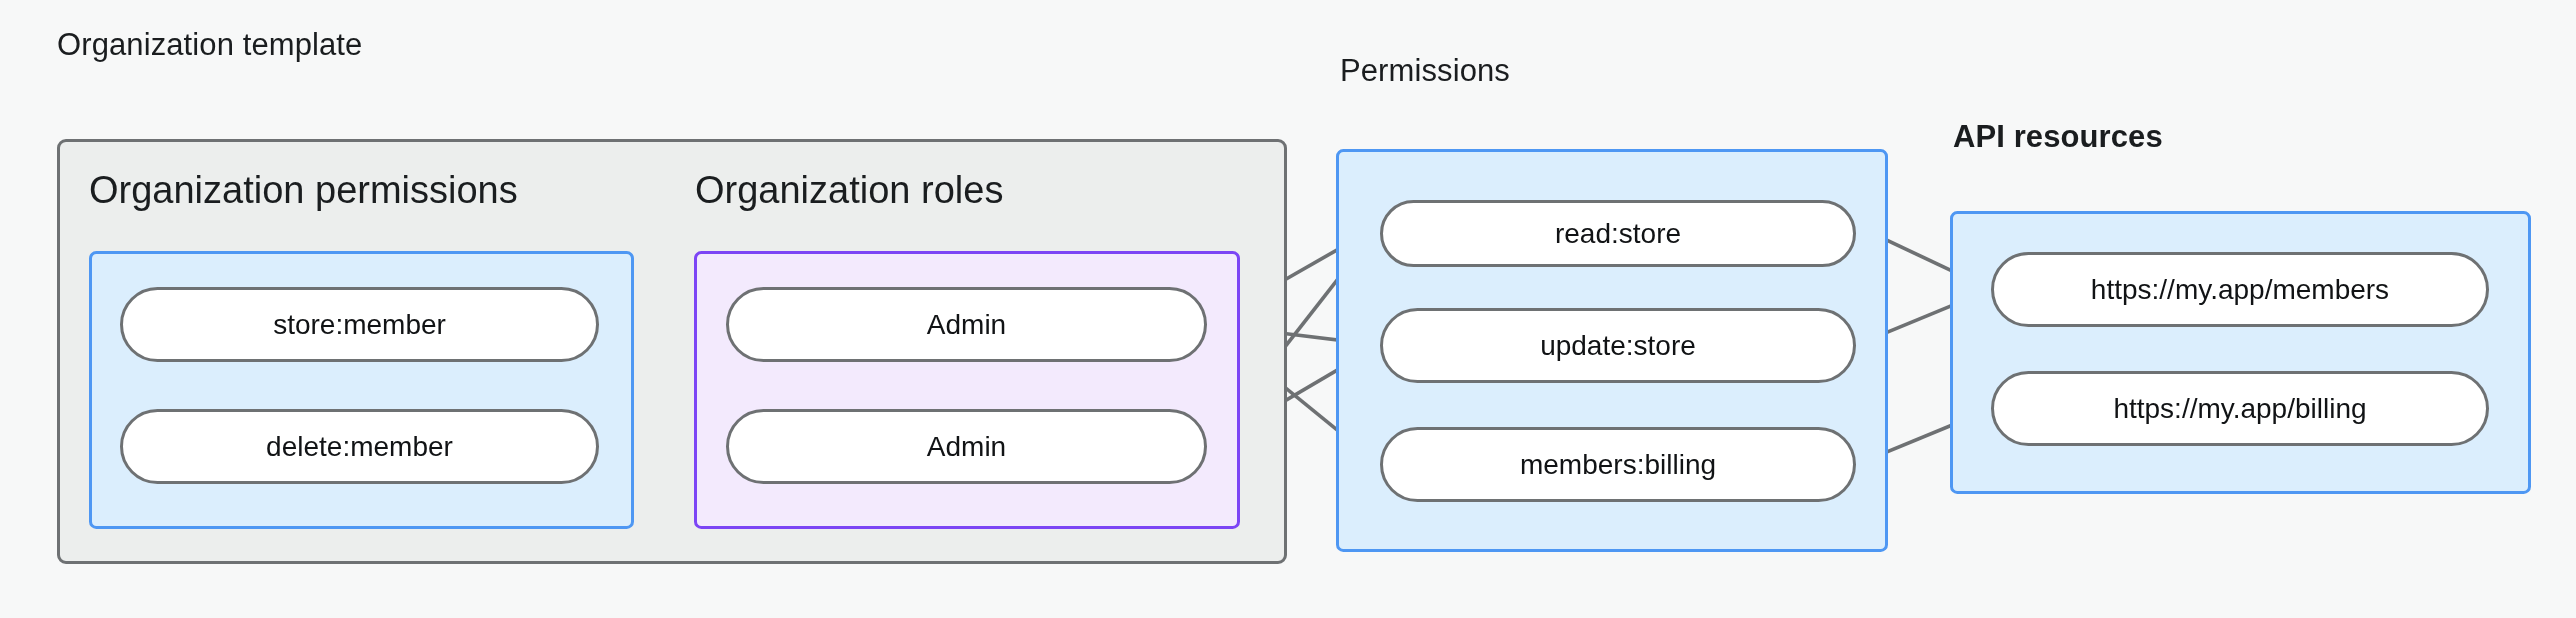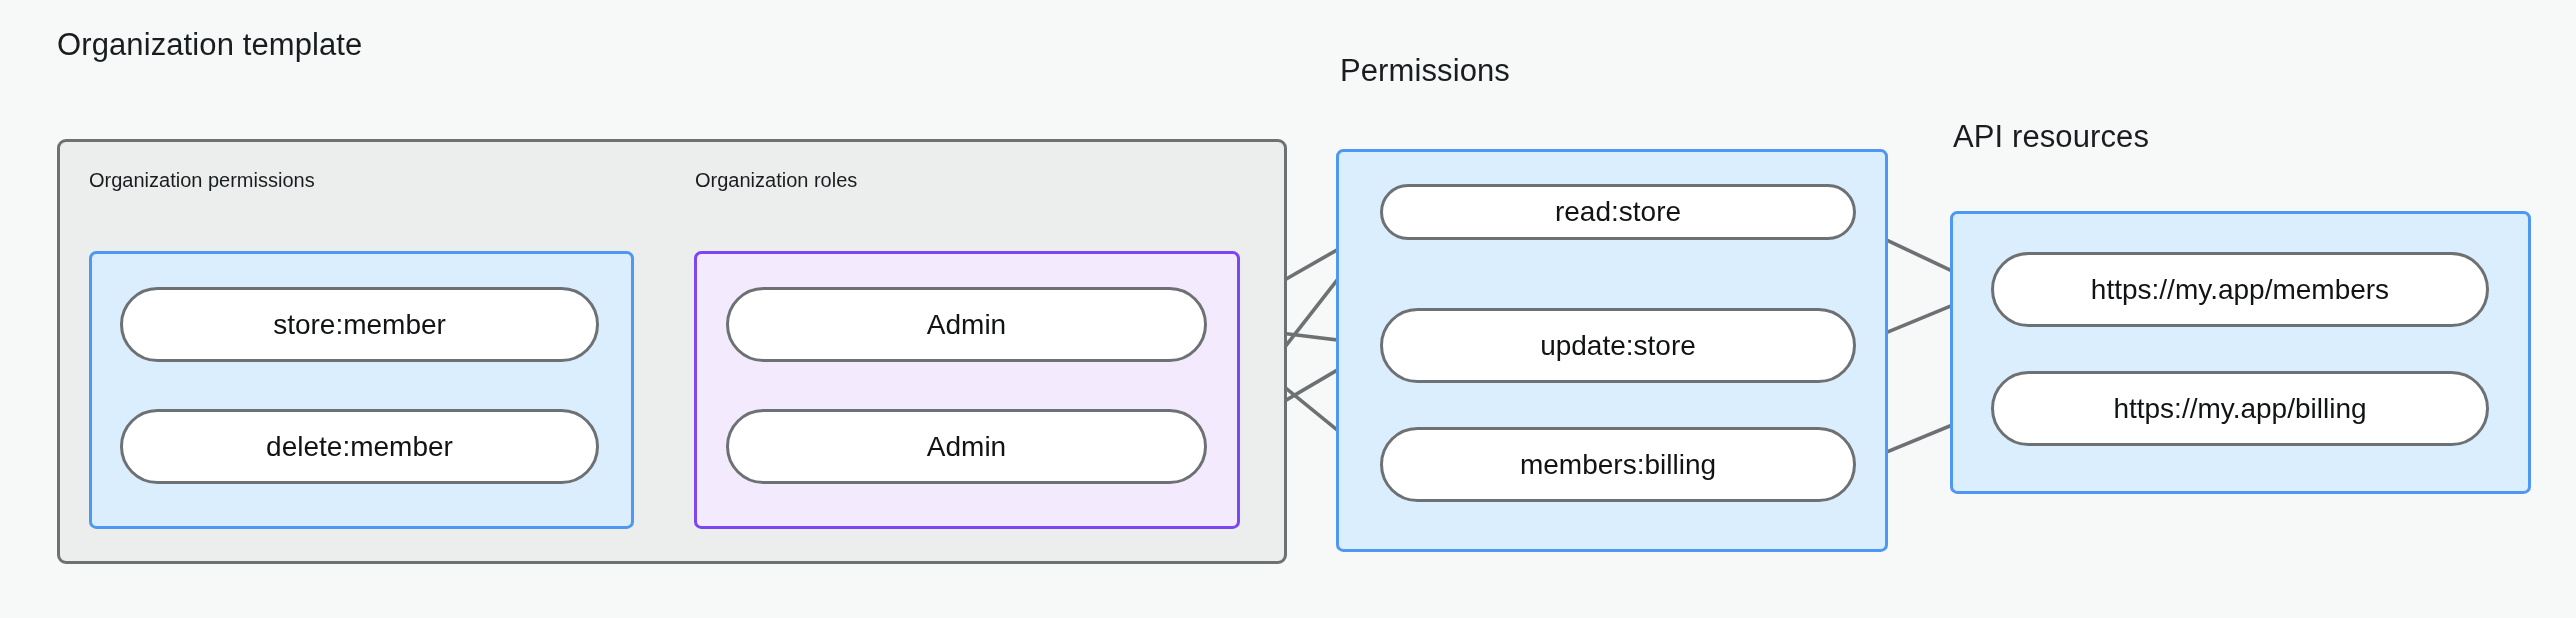--- a/index.html
+++ b/index.html
@@ -46,21 +46,21 @@
     border: 3.7px solid #4e97f3;
   }
   .panel.purple {
     background: #f3eafd;
     border: 3.7px solid #7c45f5;
   }
 
   
   .sub-title {
     position: absolute;
-    font-size: 20px;
+    font-size: 38px;
     color: #1a1d1f;
     white-space: nowrap;
   }
 
   
   .node {
     position: absolute;
     box-sizing: border-box;
     background: #ffffff;
     border: 3.7px solid #6e7173;
@@ -133,27 +133,27 @@
   <div class="panel purple" style="left:694px; top:251px; width:546px; height:278px;"></div>
 
   <div class="node" style="left:726px; top:287px; width:481px; height:75px;">Admin</div>
 
   <div class="node" style="left:726px; top:409px; width:481px; height:75px;">Admin</div>
 
   <div class="group-title" style="left:1340px; top:53px;">Permissions</div>
 
   <div class="panel blue" style="left:1336px; top:149px; width:552px; height:403px;"></div>
 
-  <div class="node" style="left:1380px; top:184px; width:476px; height:56px;">read:store</div>
+  <div class="node" style="left:1380px; top:200px; width:476px; height:67px;">read:store</div>
 
   <div class="node" style="left:1380px; top:308px; width:476px; height:75px;">update:store</div>
 
   <div class="node" style="left:1380px; top:427px; width:476px; height:75px;">members:billing</div>
 
-  <div class="group-title" style="left:1953px; top:119px;">API resources</div>
+  <div class="group-title" style="left:1953px; top:119px;font-weight:bold;">API resources</div>
 
   <div class="panel blue" style="left:1950px; top:211px; width:581px; height:283px;"></div>
 
   <div class="node" style="left:1991px; top:252px; width:498px; height:75px;">https://my.app/members</div>
 
   <div class="node" style="left:1991px; top:371px; width:498px; height:75px;">https://my.app/billing</div>
 
 </div>
 
 

